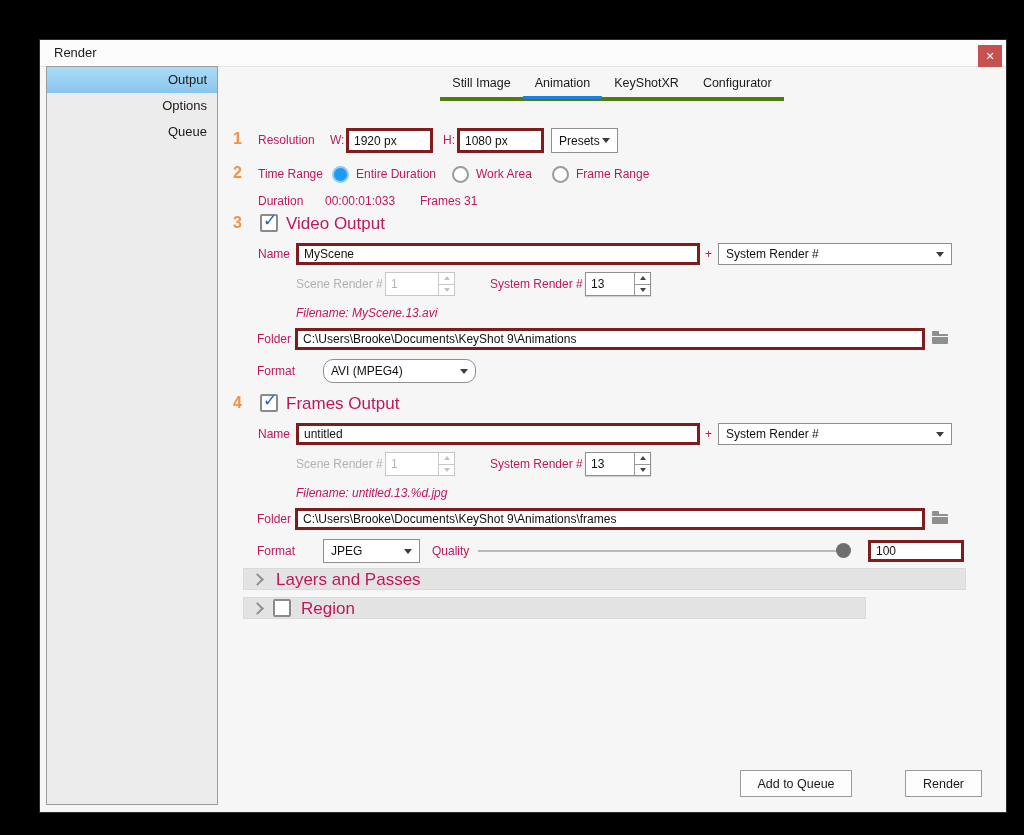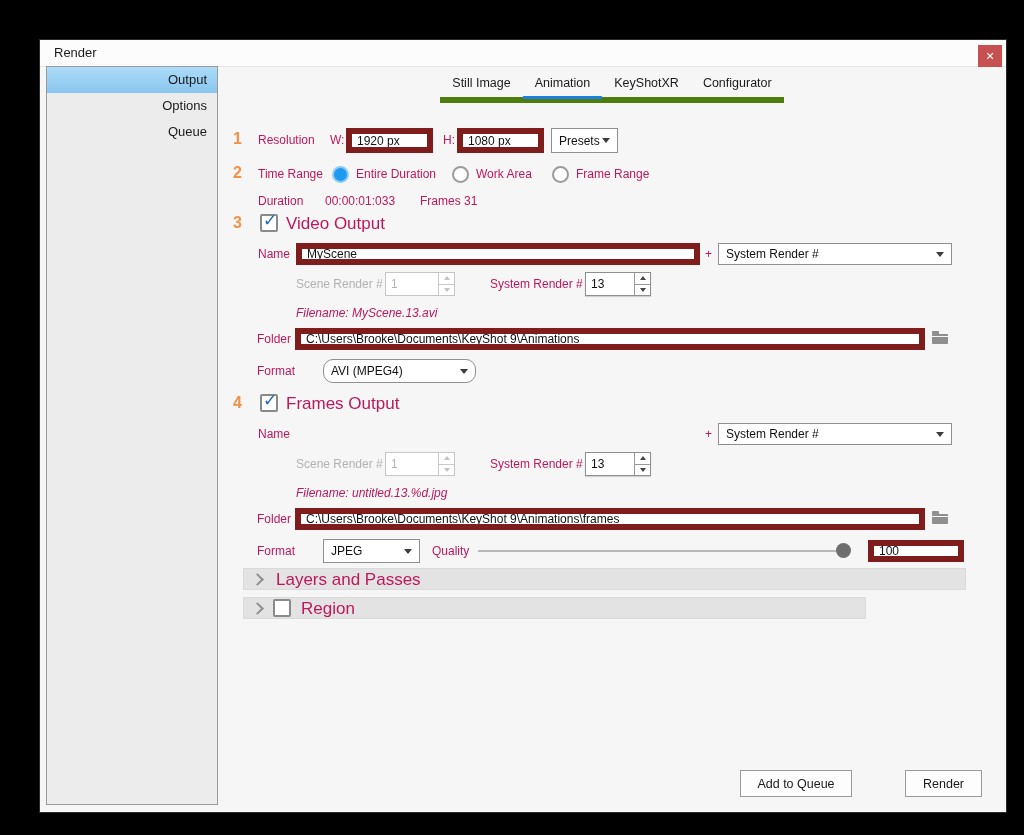--- a/index.html
+++ b/index.html
@@ -12,30 +12,30 @@
   .title{position:absolute;left:14px;top:0;line-height:26px;font-size:13px;color:#1a1a1a;}
   .closebtn{position:absolute;right:4px;top:5px;width:24px;height:22px;background:#c75050;
     color:#fff;font-size:11px;font-weight:bold;display:flex;align-items:center;justify-content:center;cursor:default;}
   
   .sidebar{position:absolute;left:6px;top:26px;width:172px;height:739px;background:#ececec;
     border:1px solid #9b9b9b;box-sizing:border-box;}
   .side-item{height:26px;line-height:26px;text-align:right;padding-right:10px;font-size:13px;color:#1a1a1a;}
   .side-item.selected{background:linear-gradient(#abdcf8,#8ac5ee);}
   
   .tabbar{position:absolute;left:178px;right:0;top:36px;display:flex;justify-content:center;}
-  .tabs{display:inline-flex;border-bottom:6px solid #4d7c0f;}
+  .tabs{display:inline-flex;border-bottom:4px solid #4d7c0f;}
   .tab{position:relative;padding:0 12px 7px 12px;font-size:12.5px;color:#1a1a1a;white-space:nowrap;}
   .tab.active::after{content:"";position:absolute;left:0;right:0;bottom:-2px;height:3px;background:#1b7fe3;}
   
   .lbl{position:absolute;font-size:12px;color:#be185d;line-height:22px;white-space:nowrap;}
   .lbl.bold{font-weight:normal;font-size:17px;}
   .lbl.gray{color:#b2b2b2;}
   .lbl.italic{font-style:italic;}
   .step{position:absolute;color:#f0924a;font-weight:bold;font-size:16px;line-height:22px;}
-  .txtin{position:absolute;height:22px;border:6px solid #7f1d1d;background:#fff;
+  .txtin{position:absolute;height:22px;border:3px solid #7f1d1d;background:#fff;
     font-family:"Liberation Sans","DejaVu Sans",sans-serif;font-size:12px;padding:0 5px;
     box-sizing:border-box;color:#111;}
   .sel{position:absolute;height:24px;background:#fff;border:1px solid #8f8f8f;box-sizing:border-box;
     font-size:12px;color:#111;display:flex;align-items:center;padding:0 7px;cursor:default;}
   .sel .arrow{margin-left:auto;width:0;height:0;border-left:4px solid transparent;
     border-right:4px solid transparent;border-top:5px solid #3c3c3c;}
   
   .radio{position:absolute;width:13px;height:13px;border-radius:50%;background:#fff;
     border:2px solid #9b9b9b;box-sizing:content-box;}
   .radio.selected{background:#1e9af0;border-color:#8fcaf5;}
@@ -181,20 +181,21 @@
   <div class="sel" style="left:283px;top:319px;width:153px;border-radius:10px;">
     <span>AVI (MPEG4)</span>
     <span class="arrow"></span>
   </div>
 
   <span class="step" style="left:193px;top:352px;">4</span>
   <span class="checkbox checked" style="left:220px;top:354px;"></span>
   <span class="lbl bold" style="left:246px;top:353px;">Frames Output</span>
 
   <span class="lbl" style="left:218px;top:383px;">Name</span>
+  <input class="txtin" style="left: 256px; top: 383px; width: 404px;" value="untitled">
   <span class="lbl" style="left:665px;top:383px;">+</span>
   <div class="sel" style="left:678px;top:383px;width:234px;height:22px;">
     <span>System Render #</span>
     <span class="arrow"></span>
   </div>
 
   <span class="lbl gray" style="left:256px;top:413px;">Scene Render #</span>
   <div class="spin dis" style="left:345px;top:412px;width:70px;">
     <input disabled="" value="1" style="">
     <div class="spinbtns">

